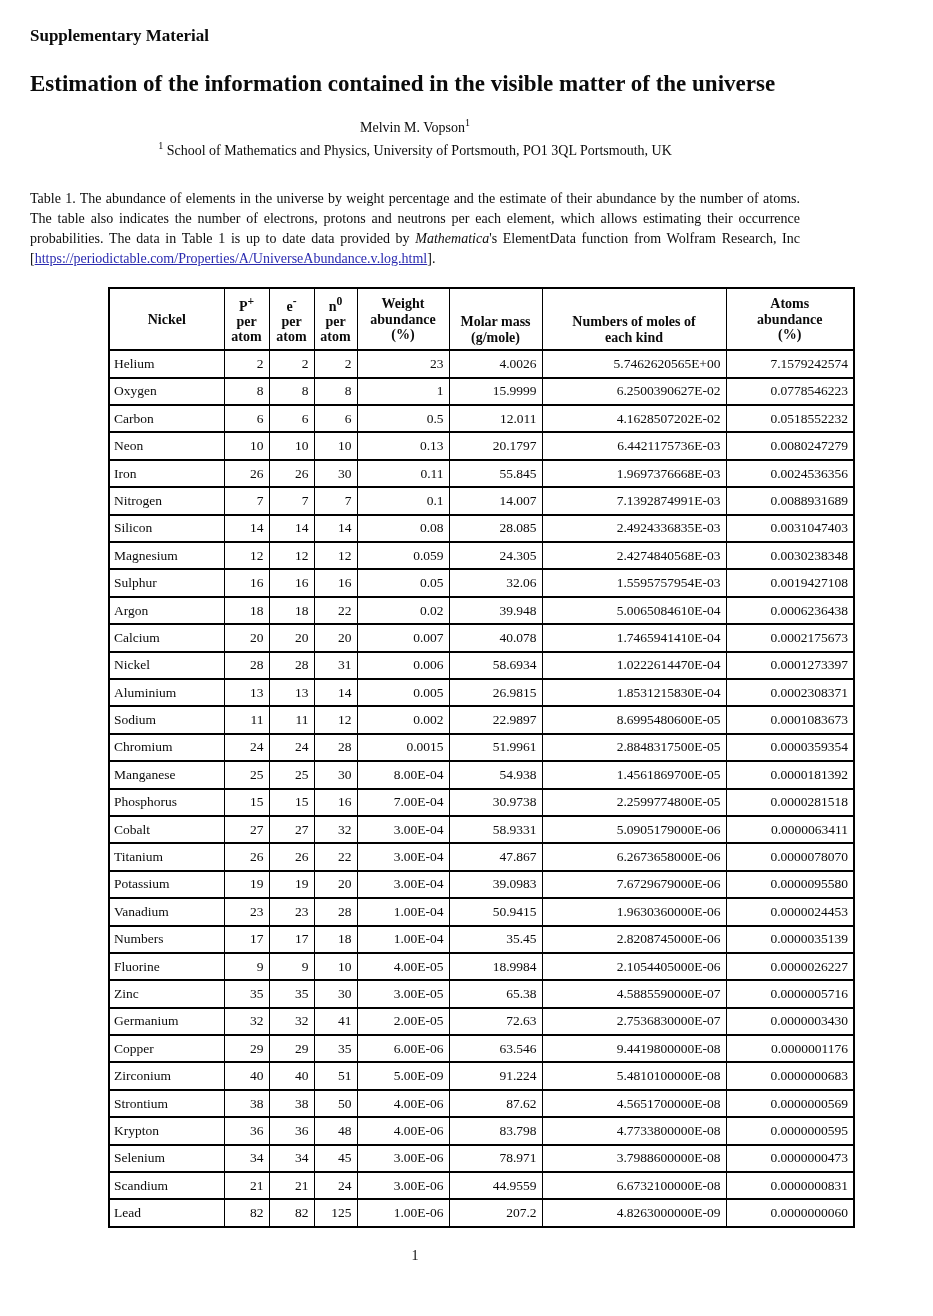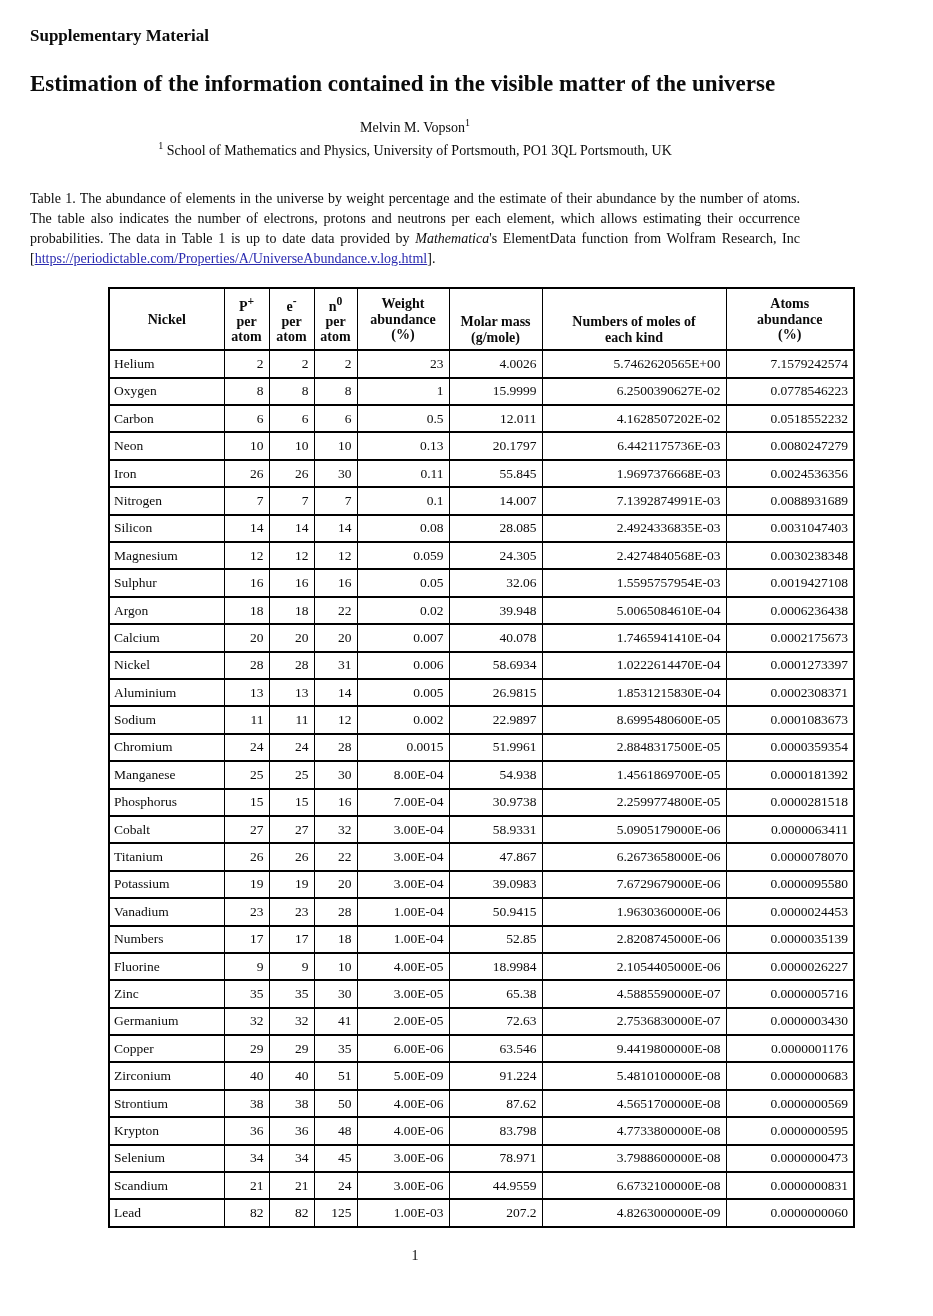--- a/index.html
+++ b/index.html
@@ -342,21 +342,21 @@
             <td class="num">50.9415</td>
             <td class="num">1.9630360000E-06</td>
             <td class="num">0.0000024453</td>
           </tr>
           <tr>
             <td class="el">Numbers</td>
             <td class="num">17</td>
             <td class="num">17</td>
             <td class="num">18</td>
             <td class="num">1.00E-04</td>
-            <td class="num">52.85</td>
+            <td class="num">35.45</td>
             <td class="num">2.8208745000E-06</td>
             <td class="num">0.0000035139</td>
           </tr>
           <tr>
             <td class="el">Fluorine</td>
             <td class="num">9</td>
             <td class="num">9</td>
             <td class="num">10</td>
             <td class="num">4.00E-05</td>
             <td class="num">18.9984</td>
@@ -441,21 +441,21 @@
             <td class="num">3.00E-06</td>
             <td class="num">44.9559</td>
             <td class="num">6.6732100000E-08</td>
             <td class="num">0.0000000831</td>
           </tr>
           <tr>
             <td class="el">Lead</td>
             <td class="num">82</td>
             <td class="num">82</td>
             <td class="num">125</td>
-            <td class="num">1.00E-03</td>
+            <td class="num">1.00E-06</td>
             <td class="num">207.2</td>
             <td class="num">4.8263000000E-09</td>
             <td class="num">0.0000000060</td>
           </tr>
         </tbody>
     </table>
   </div>
 
   <div class="pageno">1</div>
 

